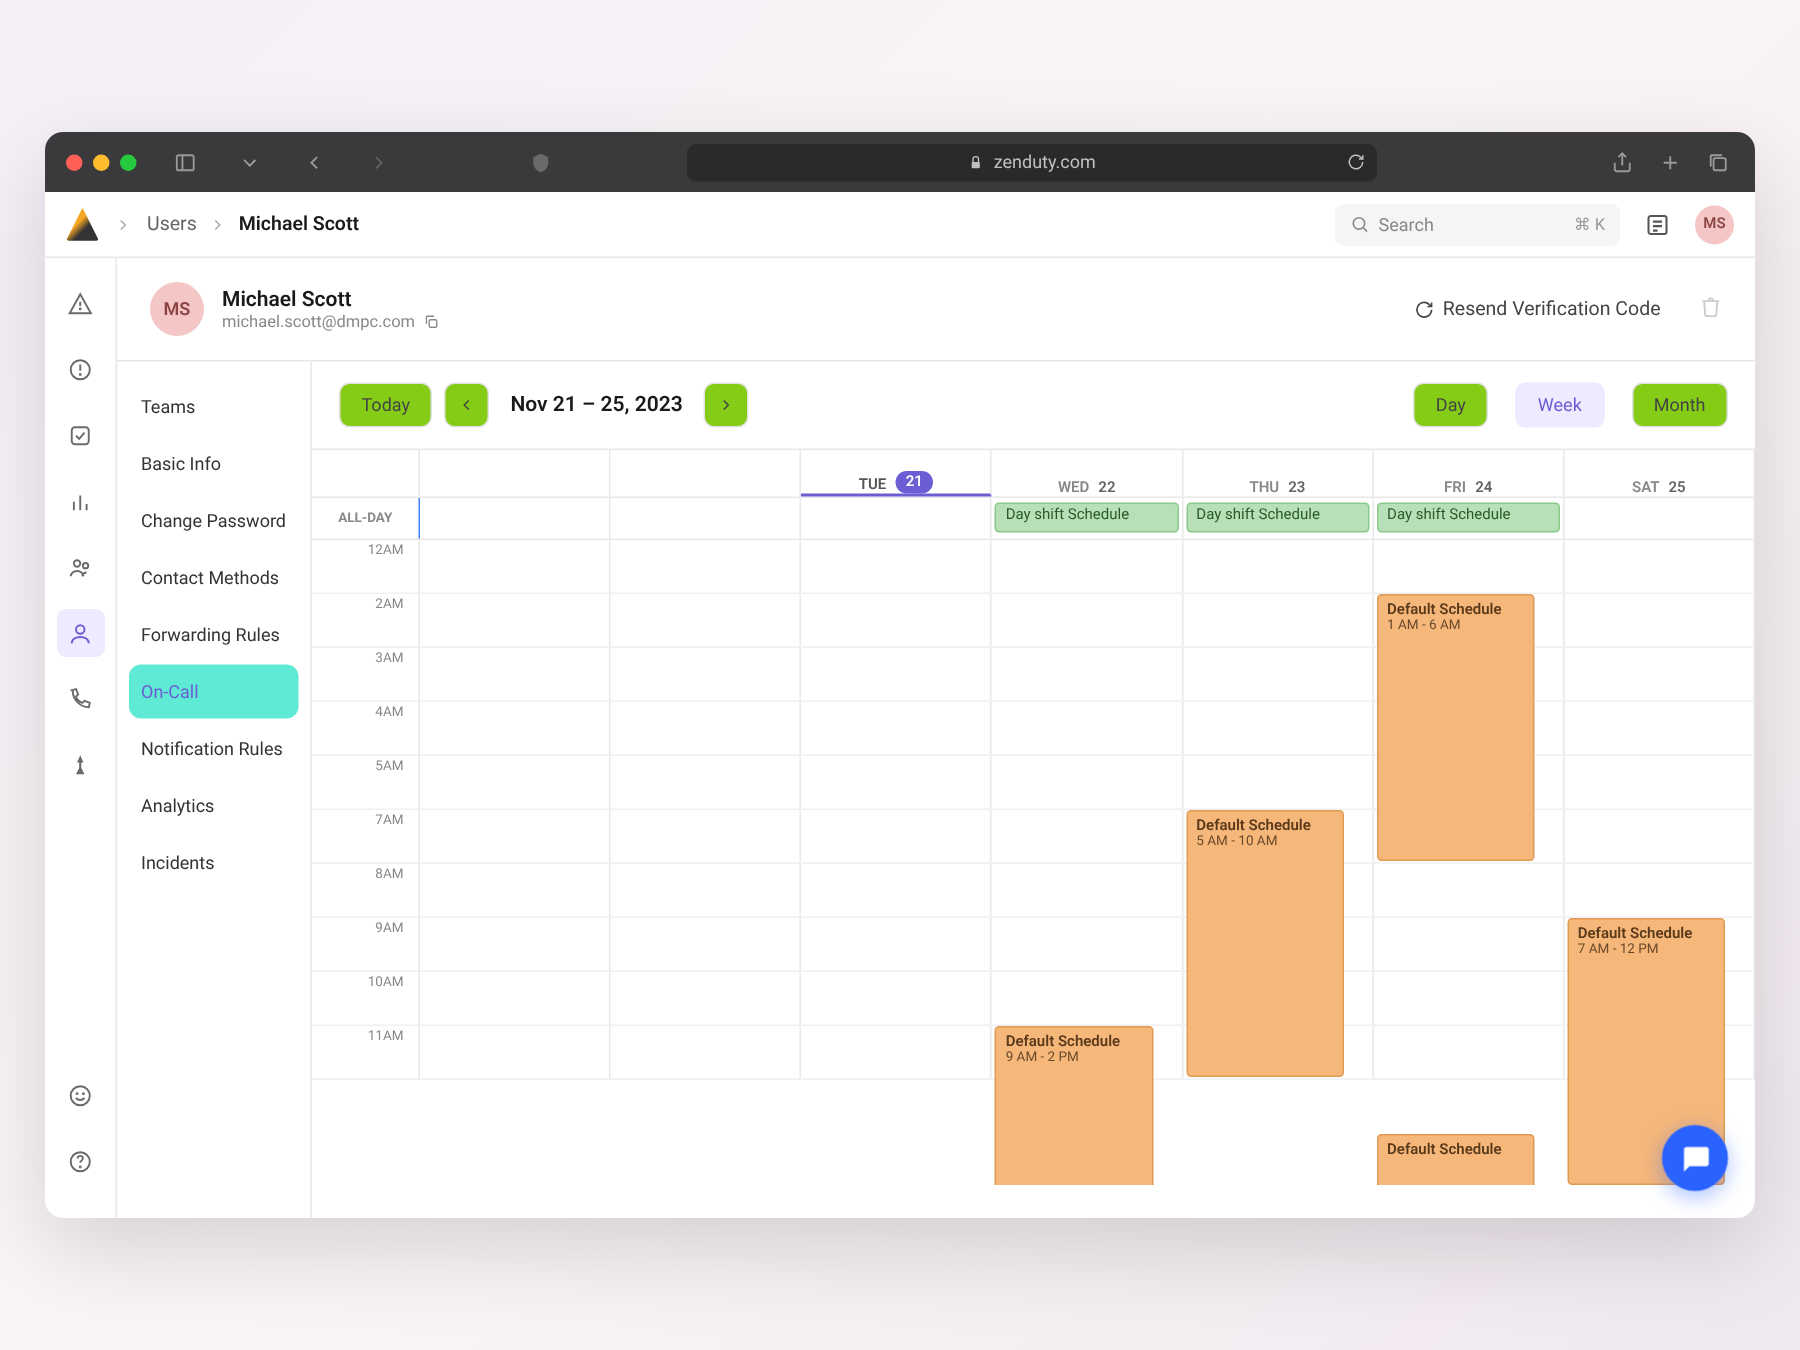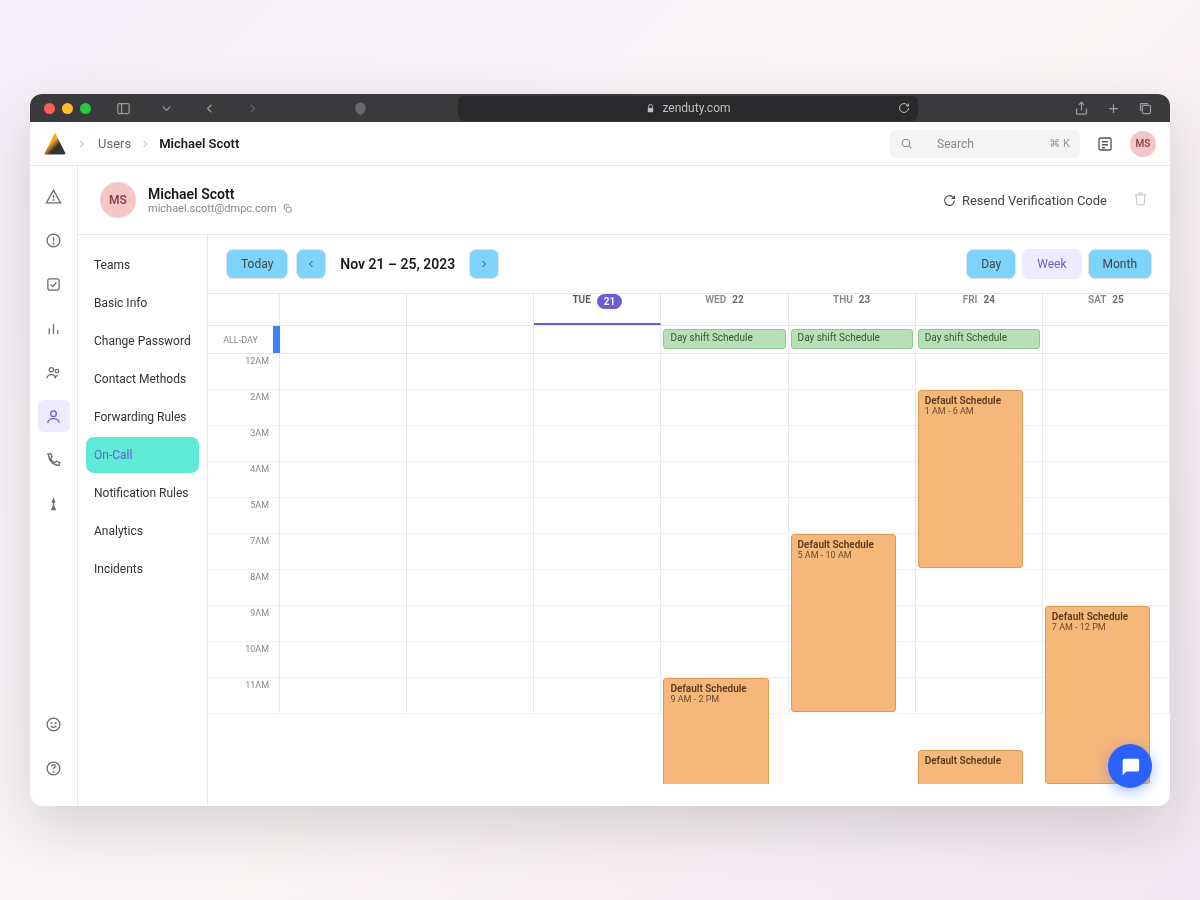--- a/index.html
+++ b/index.html
@@ -1,33 +1,33 @@
 <!DOCTYPE html>
 <html><head>
 <meta charset="utf-8">
 <style>
 *{box-sizing:border-box;margin:0;padding:0;font-family:-apple-system,BlinkMacSystemFont,"Segoe UI",Roboto,sans-serif}
 body{background:linear-gradient(135deg,#f5f0f8 0%,#faf5f5 50%,#f0e8f0 100%);display:flex;align-items:center;justify-content:center;min-height:900px;padding:30px}
 .browser-window{width:1140px;background:#fff;border-radius:12px;box-shadow:0 20px 60px rgba(0,0,0,0.15);overflow:hidden}
-.chrome{background:#3a3a3c;height:28px;display:flex;align-items:center;padding:0 14px;gap:21px}
+.chrome{background:#3a3a3c;height:40px;display:flex;align-items:center;padding:0 14px;gap:21px}
 .traffic{display:flex;gap:7px}
 .dot{width:11px;height:11px;border-radius:50%}
 .dot-r{background:#ff5f56}.dot-y{background:#ffbd2e}.dot-g{background:#27c93f}
 .chrome-icon{color:#9a9a9c;display:flex;align-items:center;justify-content:center;width:22px;height:22px}
 .chrome-icon svg{width:15px;height:15px}
 .url-bar{flex:1;max-width:460px;margin:0 auto;background:#2a2a2c;border-radius:6px;height:25px;display:flex;align-items:center;justify-content:center;color:#c0c0c2;font-size:12px;gap:6px;position:relative}
 .url-bar .lock{width:11px;height:11px}
 .url-bar .refresh{position:absolute;right:8px}
 .chrome-right{display:flex;gap:10px;margin-left:auto}
 .topbar{height:44px;border-bottom:1px solid #e8e8ea;display:flex;align-items:center;padding:0 14px;gap:10px}
 .logo{width:22px;height:22px;background:linear-gradient(135deg,#f5a623 40%,#333 60%);border-radius:3px;clip-path:polygon(50% 0,100% 100%,0 100%)}
 .breadcrumb{display:flex;align-items:center;gap:8px;font-size:13px;color:#666}
 .breadcrumb .chev{width:12px;height:12px;color:#aaa}
 .breadcrumb .current{font-weight:600;color:#1a1a1a}
-.search-box{margin-left:auto;background:#f5f5f7;border-radius:6px;height:28px;width:190px;display:flex;align-items:center;padding:0 10px;gap:24px;color:#888;font-size:12px}
+.search-box{margin-left:auto;background:#f5f5f7;border-radius:6px;height:28px;width:190px;display:flex;align-items:center;padding:0 10px;gap:6px;color:#888;font-size:12px}
 .search-box svg{width:13px;height:13px}
 .kbd{margin-left:auto;font-size:11px;color:#999}
 .top-icon{width:30px;height:30px;display:flex;align-items:center;justify-content:center;color:#555}
 .avatar-sm{width:26px;height:26px;border-radius:50%;background:#f5c6c6;color:#8b4545;font-size:10px;font-weight:600;display:flex;align-items:center;justify-content:center}
 .shell{display:flex;height:640px}
 .iconbar{width:48px;border-right:1px solid #e8e8ea;display:flex;flex-direction:column;align-items:center;padding:14px 0;gap:4px}
 .iconbar .ib{width:32px;height:32px;display:flex;align-items:center;justify-content:center;color:#6b6b6d;border-radius:6px;margin-bottom:8px}
 .iconbar .ib svg{width:17px;height:17px}
 .iconbar .ib.active{background:#eeeaff;color:#6b5dd3}
 .iconbar .spacer{flex:1}
@@ -38,34 +38,34 @@
 .user-info .email{font-size:11px;color:#888;display:flex;align-items:center;gap:5px}
 .resend{margin-left:auto;display:flex;align-items:center;gap:6px;font-size:13px;color:#444}
 .resend svg{width:13px;height:13px}
 .trash{margin-left:14px;color:#ccc}
 .content{flex:1;display:flex;overflow:hidden}
 .subnav{width:130px;border-right:1px solid #e8e8ea;padding:12px 8px}
 .subnav .sn{padding:11px 8px;font-size:12px;color:#333;border-radius:8px;margin-bottom:2px;cursor:pointer}
 .subnav .sn.active{background:#5eead4;color:#6b5dd3}
 .calendar-area{flex:1;display:flex;flex-direction:column;overflow:hidden}
 .cal-toolbar{padding:14px 18px;display:flex;align-items:center;gap:8px}
-.btn{border:1px solid #e2e2e4;background:#7dd3fc;border-radius:7px;height:30px;padding:0 14px;font-size:12px;color:#444;display:flex;align-items:center;justify-content:center;cursor:pointer}
+.btn{border:1px solid #e2e2e4;background:#84cc16;border-radius:7px;height:30px;padding:0 14px;font-size:12px;color:#444;display:flex;align-items:center;justify-content:center;cursor:pointer}
 .btn-icon{width:30px;padding:0}
 .btn-icon svg{width:12px;height:12px}
 .date-range{font-size:14px;font-weight:600;color:#1a1a1a;margin:0 6px}
-.view-group{margin-left:auto;display:flex;gap:6px}
+.view-group{margin-left:auto;display:flex;gap:18px}
 .btn.active{background:#eeeaff;color:#6b5dd3;border-color:#eeeaff}
 .cal-grid{flex:1;overflow:hidden;position:relative;border-top:1px solid #e8e8ea}
 .cal-header{display:grid;grid-template-columns:72px repeat(7,1fr);height:32px;border-bottom:1px solid #e8e8ea}
-.cal-header .dh{display:flex;align-items:flex-start;justify-content:center;gap:6px;font-size:10px;font-weight:600;color:#888;border-right:1px solid #e8e8ea}
+.cal-header .dh{display:flex;align-items:flex-end;justify-content:center;gap:6px;font-size:10px;font-weight:600;color:#888;border-right:1px solid #e8e8ea}
 .cal-header .dh .dnum{color:#666}
 .cal-header .dh.today{border-bottom:2px solid #6b5dd3;color:#555}
 .cal-header .dh.today .dnum{background:#6b5dd3;color:#fff;border-radius:10px;padding:2px 7px}
 .allday-row{display:grid;grid-template-columns:72px repeat(7,1fr);height:28px;border-bottom:1px solid #e8e8ea}
-.allday-row .adl{font-size:9px;font-weight:400;color:#888;display:flex;align-items:center;justify-content:center;border-right:7px solid #3b82f6}
+.allday-row .adl{font-size:9px;font-weight:700;color:#888;display:flex;align-items:center;justify-content:center;border-right:1px solid #3b82f6}
 .allday-row .adc{border-right:1px solid #e8e8ea;padding:3px 2px}
 .allday-event{background:#b8e0b8;border:1px solid #8bc98b;border-radius:3px;font-size:10px;color:#2a5a2a;padding:2px 6px;height:20px;overflow:hidden}
 .time-grid{position:relative;height:430px;overflow-y:auto}
 .time-grid::-webkit-scrollbar{width:0}
 .hour-row{display:grid;grid-template-columns:72px repeat(7,1fr);height:36px;border-bottom:1px solid #f0f0f2}
 .hour-row .hl{font-size:9px;color:#888;text-align:right;padding-right:10px;padding-top:2px;border-right:1px solid #e8e8ea}
 .hour-row .hc{border-right:1px solid #e8e8ea}
 .events-layer{position:absolute;top:0;left:72px;right:0;bottom:0;display:grid;grid-template-columns:repeat(7,1fr);pointer-events:none}
 .day-col{position:relative}
 .event{position:absolute;left:2px;right:20px;background:#f5b77a;border:1px solid #e09a52;border-radius:3px;padding:4px 6px;font-size:10px;color:#5a3a1a;overflow:hidden}

